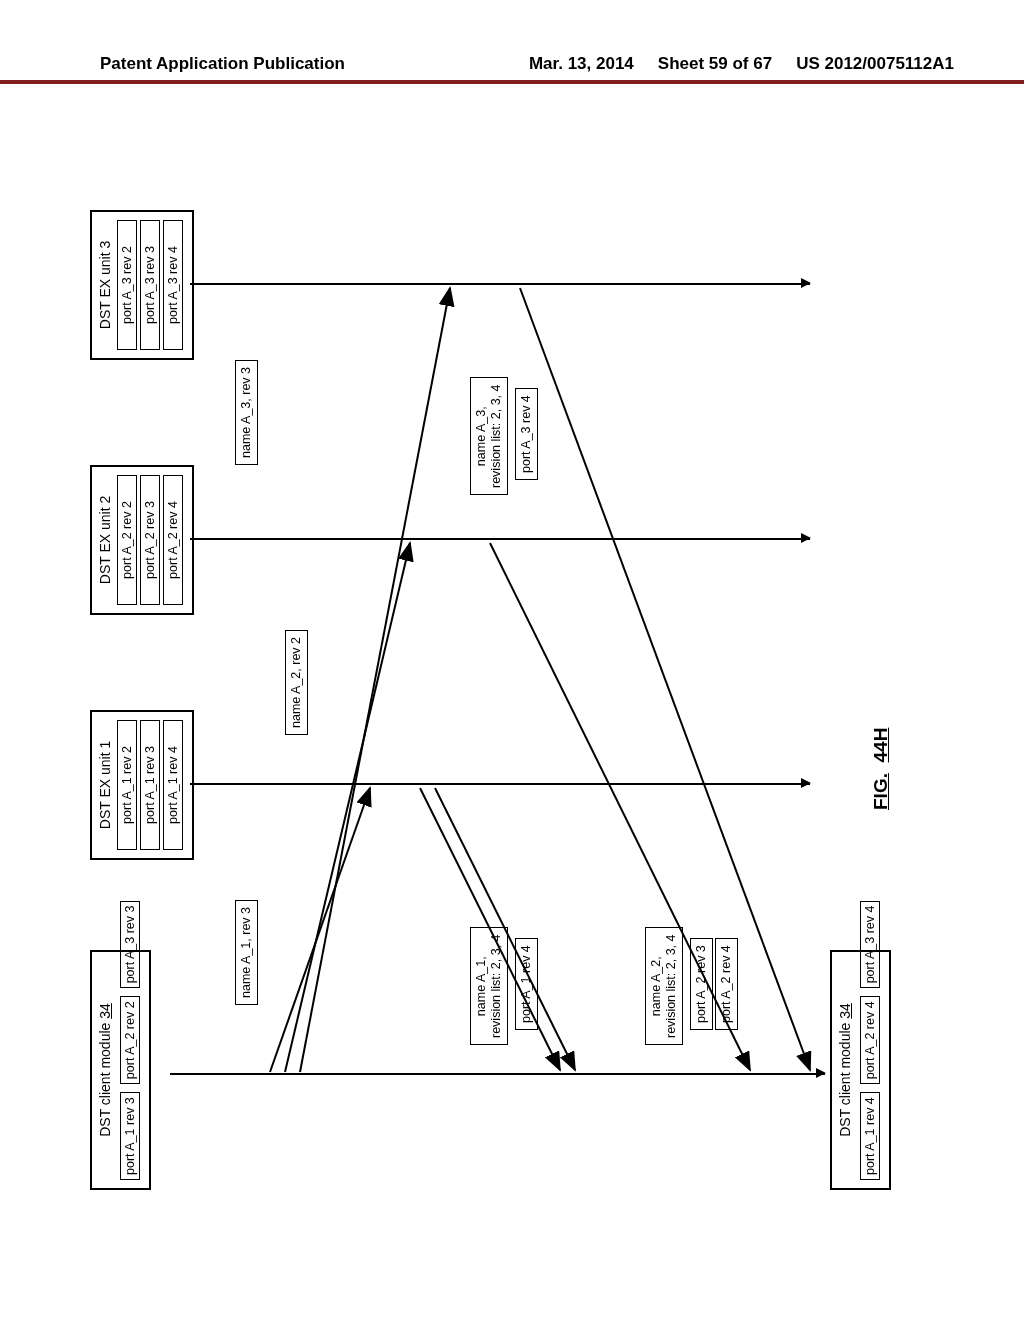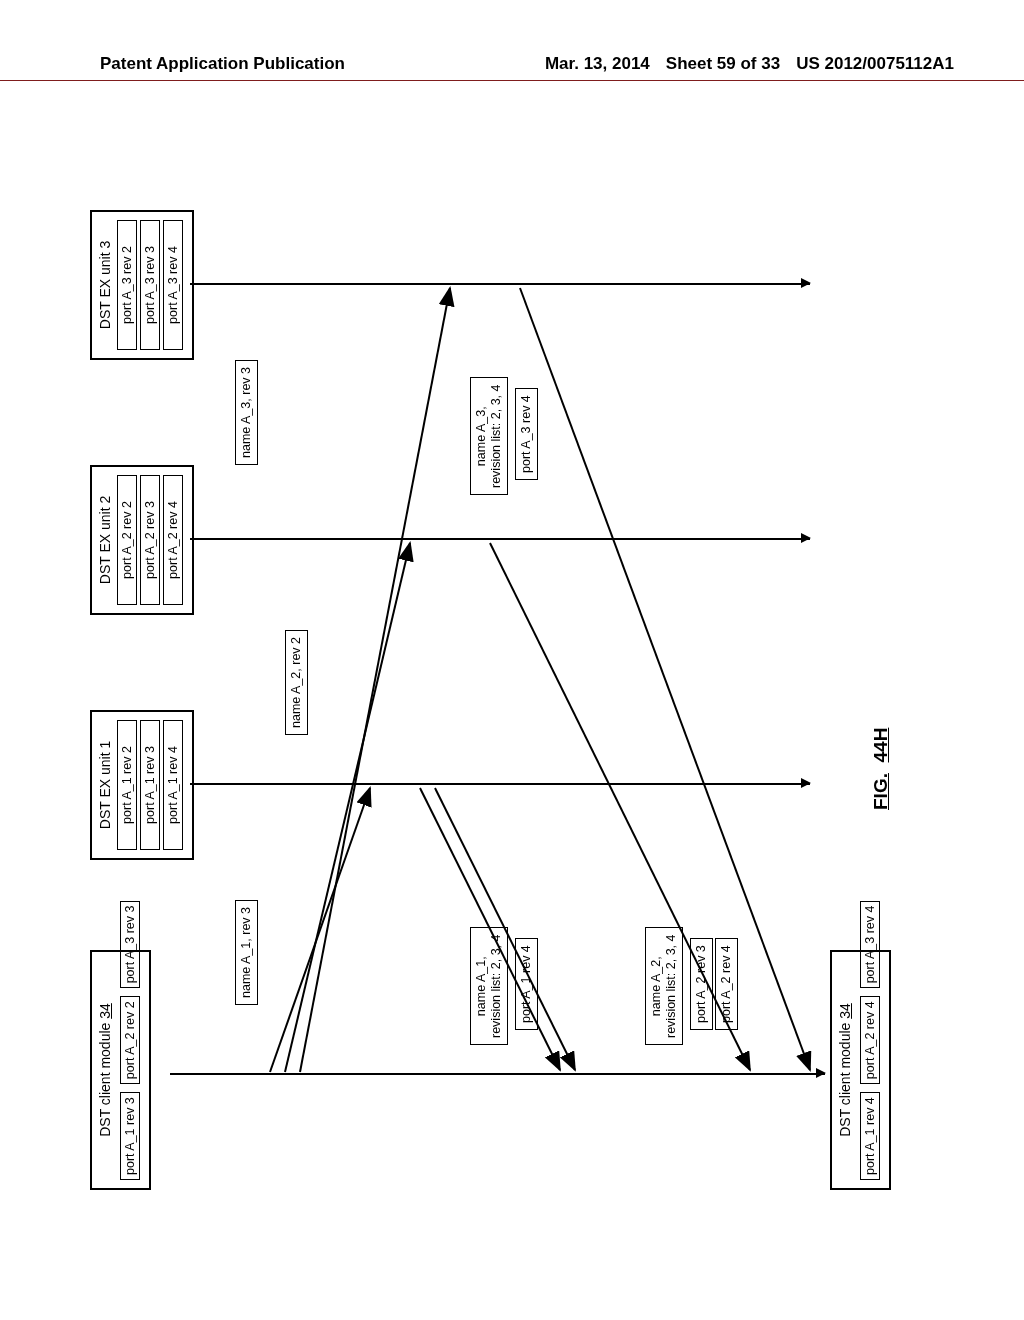--- a/index.html
+++ b/index.html
@@ -11,25 +11,25 @@
     position: relative;
     color: #000;
   }
   .page-header {
     position: absolute;
     top: 54px; left: 0; right: 0;
     display: flex;
     justify-content: space-between;
     align-items: baseline;
     padding: 0 70px 6px 100px;
-    border-bottom: 1px solid #7f1d1d;
+    border-bottom: 4px solid #7f1d1d;
     font-size: 17px;
     font-weight: bold;
   }
-  .page-header .right { display:flex; gap:16px; }
+  .page-header .right { display:flex; gap:24px; }
 
   
   .stage-wrap {
     position: absolute;
     top: 150px; left: 90px;
     width: 840px; height: 1040px;
   }
   .stage {
     position: absolute;
     top: 0; left: 0;
@@ -99,21 +99,21 @@
     overflow:visible;
   }
 </style>
 </head>
 <body>
 
 <div class="page-header">
   <span>Patent Application Publication</span>
   <span class="right">
     <span>Mar. 13, 2014</span>
-    <span>Sheet 59 of 33</span>
+    <span>Sheet 59 of 67</span>
     <span>US 2012/0075112A1</span>
   </span>
 </div>
 
 <div class="stage-wrap">
 <div class="stage">
 
   <div class="unit client" style="left:0; top:0; width:240px;">
     <div class="title"><span>DST client module </span><span class="u">34</span></div>
     <div class="slots-row">

